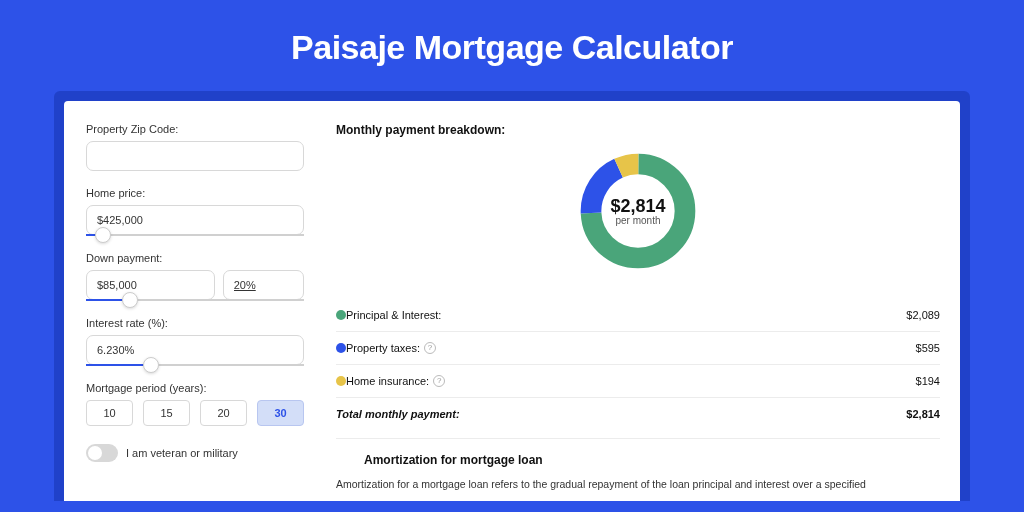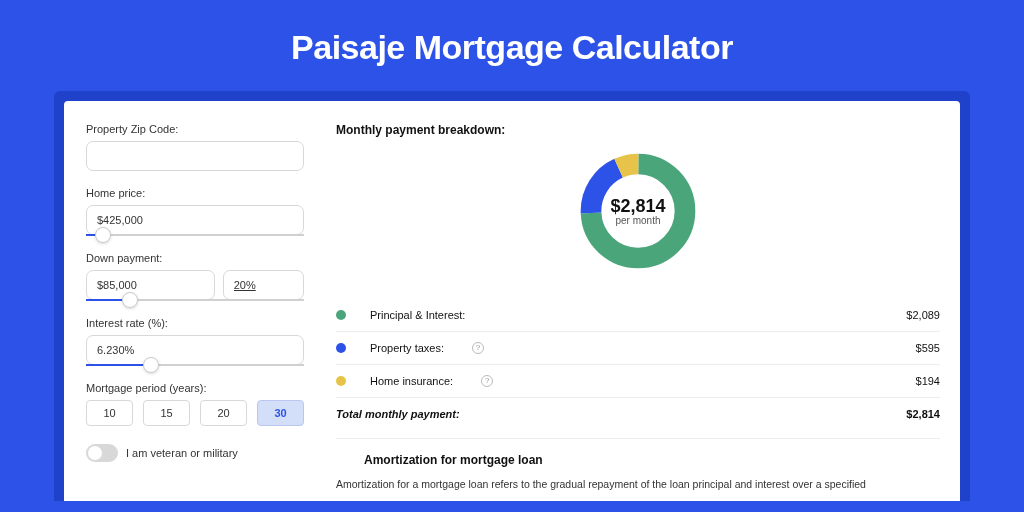--- a/index.html
+++ b/index.html
@@ -155,21 +155,21 @@
 .donut-sub { font-size: 10px; color: #555; margin-top: -2px; }
 .line-item {
   display: flex;
   align-items: center;
   justify-content: space-between;
   padding: 10px 0;
   border-top: 1px solid #ececec;
   font-size: 11px;
 }
 .line-item:first-of-type { border-top: none; }
-.li-left { display: flex; align-items: center; gap: 24px; }
+.li-left { display: flex; align-items: center; gap: 0; }
 .dot { width: 10px; height: 10px; border-radius: 50%; }
 .dot.green { background: #4aa57a; }
 .dot.blue  { background: #2d52e8; }
 .dot.yellow{ background: #e7c449; }
 .info-icon {
   width: 12px; height: 12px; border-radius: 50%;
   border: 1px solid #bbb; font-size: 8px; line-height: 10px;
   text-align: center; color: #999; margin-left: 4px;
 }
 .li-val { font-weight: 400; }

